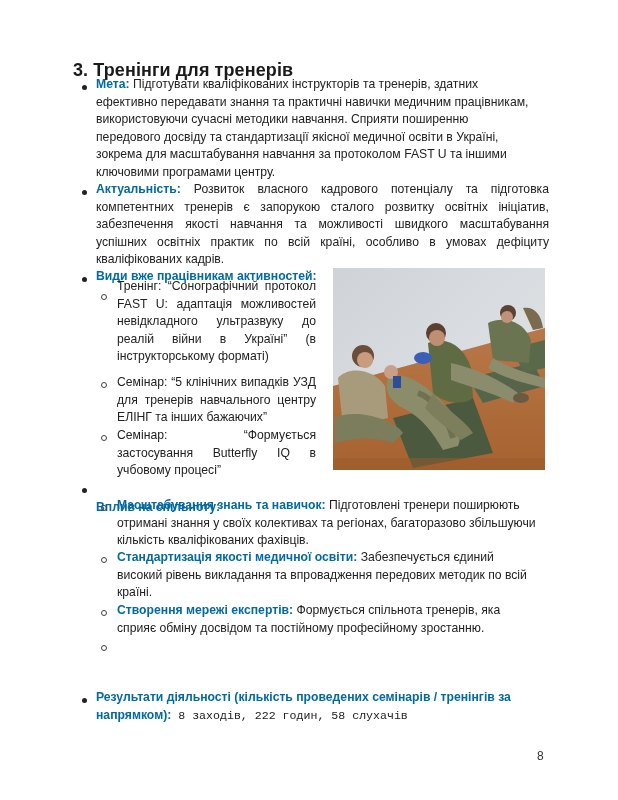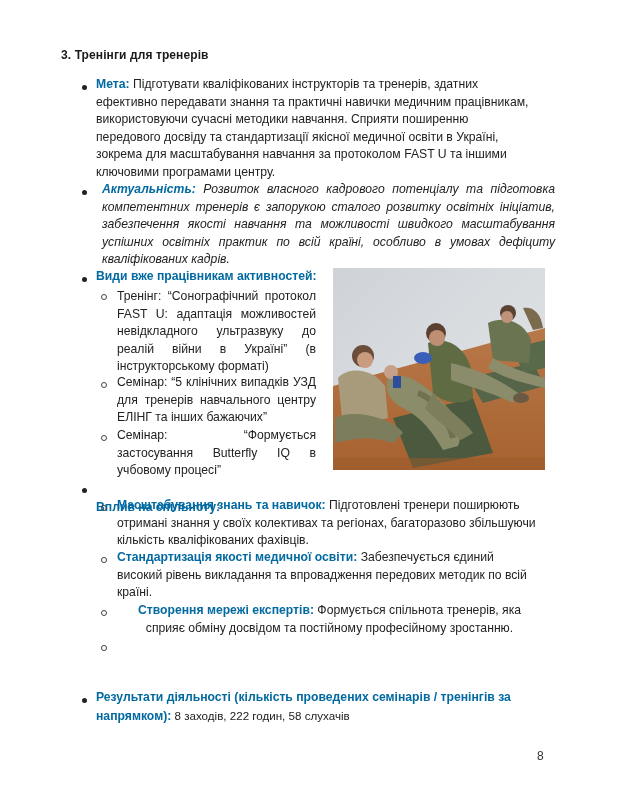--- a/index.html
+++ b/index.html
@@ -1,53 +1,53 @@
 <!DOCTYPE html>
 <html><head>
 <meta charset="utf-8">
 <style>
   html, body { margin: 0; padding: 0; background: #ffffff; }
   body { width: 618px; height: 800px; position: relative; overflow: hidden;
          font-family: "Liberation Sans", "DejaVu Sans", sans-serif; color: #1f1f1f; }
   .page { position: absolute; left: 0; top: 0; width: 618px; height: 800px; background: #fff; }
-  h2 { position: absolute; left: 61px; top: 48px; margin: 0; font-size: 12px; font-weight: bold; color: #1a1a1a; letter-spacing: 0.1px; }
+  h2 { position: absolute; left: 61px; top: 48px; margin: 12px; font-size: 18px; font-weight: bold; color: #1a1a1a; letter-spacing: 0.1px; }
   .txt { font-size: 12.2px; line-height: 17.6px; color: #222; }
   .dot { position: absolute; left: 82px; width: 5px; height: 5px; border-radius: 50%; background: #222; }
   .ring { position: absolute; left: 101px; width: 4px; height: 4px; border-radius: 50%; border: 1px solid #444; background: transparent; }
   .block { position: absolute; }
   .just { text-align: justify; text-align-last: left; }
   b { font-weight: bold; color: #0369a1; }
-  .serif { font-family: Liberation Sans, sans-serif; font-size: 11.6px; }
+  .serif { font-family: Liberation Mono, monospace; font-size: 11.6px; }
   .photo { position: absolute; left: 333px; top: 268px; width: 212px; height: 202px; overflow: hidden; background: #b56e3e; }
   .pagenum { position: absolute; left: 537px; top: 749px; font-size: 12px; color: #333; }
 </style>
 </head>
 <body>
 
 <div class="page">
 
   <h2>3. Тренінги для тренерів</h2>
 
   <div class="dot" style="top:85px"></div>
   <div class="block txt" style="left:96px; top:76px; width:440px;">
     <b>Мета:</b><span> Підготувати кваліфікованих інструкторів та тренерів, здатних ефективно передавати знання та практичні навички медичним працівникам, використовуючи сучасні методики навчання. Сприяти поширенню передового досвіду та стандартизації якісної медичної освіти в Україні, зокрема для масштабування навчання за протоколом FAST U та іншими ключовими програмами центру.</span>
   </div>
 
   <div class="dot" style="top:190px"></div>
-  <div class="block txt just" style="left:102px; top:181px; width:453px;font-style:italic;">
+  <div class="block txt just" style="left:96px; top:181px; width:453px;">
     <b>Актуальність:</b><span> Розвиток власного кадрового потенціалу та підготовка компетентних тренерів є запорукою сталого розвитку освітніх ініціатив, забезпечення якості навчання та можливості швидкого масштабування успішних освітніх практик по всій країні, особливо в умовах дефіциту кваліфікованих кадрів.</span>
   </div>
 
   <div class="dot" style="top:277px"></div>
   <div class="block txt" style="left:96px; top:268px; width:230px;">
     <b>Види вже працівникам активностей:</b>
   </div>
 
   <div class="ring" style="top:294px"></div>
-  <div class="block txt just" style="left:117px; top:288px; width:199px;">Тренінг: “Сонографічний протокол FAST U: адаптація можливостей невідкладного ультразвуку до реалій війни в Україні” (в інструкторському форматі)</div>
+  <div class="block txt just" style="left:117px; top:278px; width:199px;">Тренінг: “Сонографічний протокол FAST U: адаптація можливостей невідкладного ультразвуку до реалій війни в Україні” (в інструкторському форматі)</div>
 
   <div class="ring" style="top:382px"></div>
   <div class="block txt just" style="left:117px; top:374px; width:199px;">Семінар: “5 клінічних випадків УЗД для тренерів навчального центру ЕЛІНГ та інших бажаючих”</div>
 
   <div class="ring" style="top:435px"></div>
   <div class="block txt just" style="left:117px; top:427px; width:199px;">Семінар: “Формується застосування Butterfly IQ в учбовому процесі”</div>
 
   <div class="photo" title="Військові медики відпрацьовують ультразвукове обстеження на тренінгу">
     <svg width="212" height="202" viewBox="0 0 212 202" xmlns="http://www.w3.org/2000/svg">
       <defs>
@@ -106,21 +106,21 @@
   <div class="block txt" style="left:117px; top:497px; width:425px;">
     <b>Масштабування знань та навичок:</b><span> Підготовлені тренери поширюють отримані знання у своїх колективах та регіонах, багаторазово збільшуючи кількість кваліфікованих фахівців.</span>
   </div>
 
   <div class="ring" style="top:557px"></div>
   <div class="block txt" style="left:117px; top:549px; width:425px;">
     <b>Стандартизація якості медичної освіти:</b><span> Забезпечується єдиний високий рівень викладання та впровадження передових методик по всій країні.</span>
   </div>
 
   <div class="ring" style="top:610px"></div>
-  <div class="block txt" style="left:117px; top:602px; width:425px;text-align:center;">
+  <div class="block txt" style="left:117px; top:602px; width:425px;">
     <b>Створення мережі експертів:</b><span> Формується спільнота тренерів, яка сприяє обміну досвідом та постійному професійному зростанню.</span>
   </div>
 
   <div class="ring" style="top:645px"></div>
 
   <div class="dot" style="top:698px"></div>
   <div class="block txt" style="left:96px; top:689px; width:440px;">
     <b>Результати діяльності (кількість проведених семінарів / тренінгів за напрямком):</b><span class="serif"> 8 заходів, 222 годин, 58 слухачів</span>
   </div>
 

